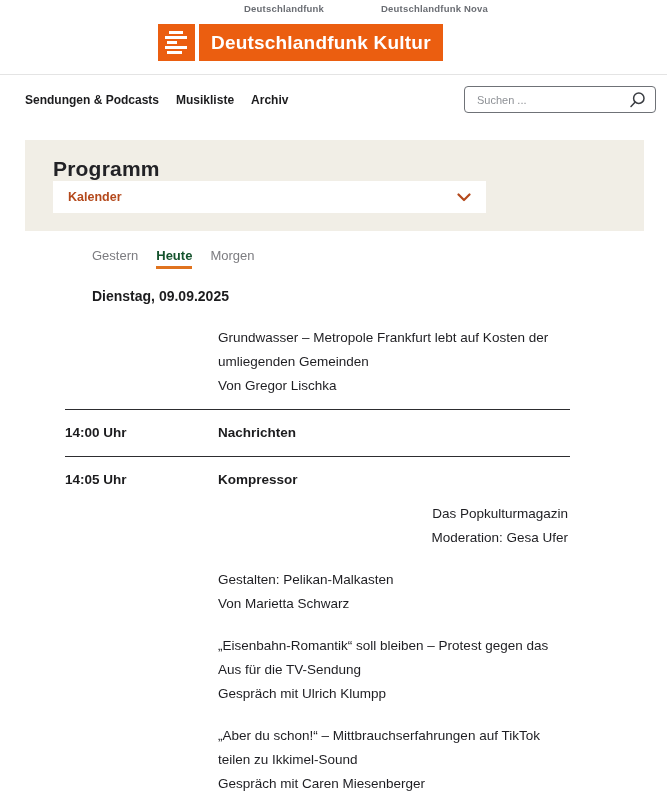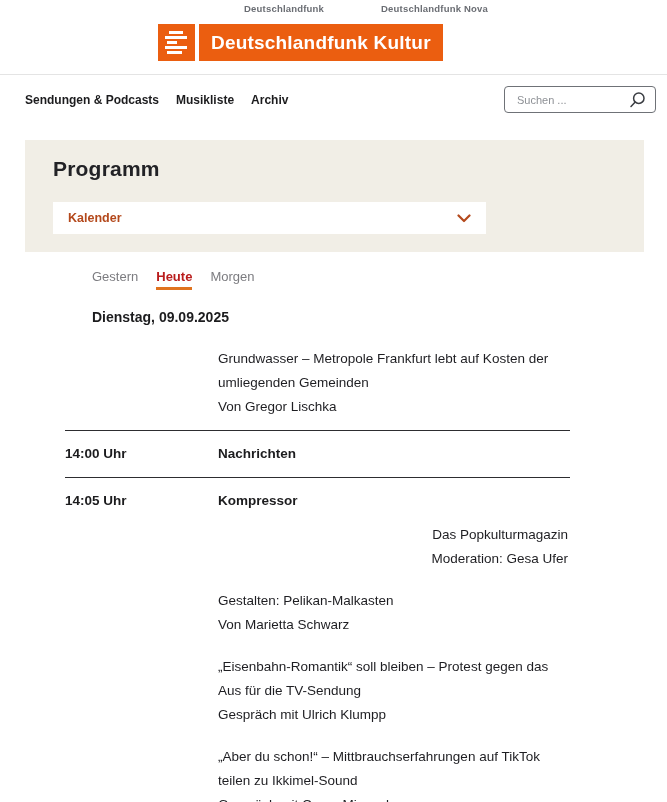--- a/index.html
+++ b/index.html
@@ -24,35 +24,35 @@
   .bar2 { width: 22px; }
   .bar3 { width: 10px; margin-left: 2px; }
   .bar4 { width: 22px; }
   .bar5 { width: 15px; margin-left: 2px; }
   .brand-banner { background: var(--orange); color: #fff; font-weight: 700; font-size: 19px; letter-spacing: .2px; display: inline-flex; align-items: center; padding: 0 12px; white-space: nowrap; }
 
   
   .nav-section { margin-top: 13px; border-top: 1px solid #e4e4e4; padding: 11px 11px 11px 25px; display: flex; align-items: center; justify-content: space-between; }
   .nav-items { display: flex; gap: 17px; align-items: center; }
   .nav-item { font-size: 12px; font-weight: 700; color: #1c1c1e; cursor: pointer; white-space: nowrap; }
-  .search-box { width: 152px; height: 27px; border: 1.5px solid #6f7277; border-radius: 4px; display: flex; align-items: center; padding: 0 9px 0 10px; gap: 6px; background: #fff; justify-content: space-between; }
+  .search-box { width: 192px; height: 27px; border: 1.5px solid #6f7277; border-radius: 4px; display: flex; align-items: center; padding: 0 9px 0 10px; gap: 6px; background: #fff; justify-content: space-between; }
   .search-input { border: none; outline: none; flex: 1; min-width: 0; font-size: 11px; color: #333; font-family: "Liberation Sans", sans-serif; background: transparent; }
   .search-input::placeholder { color: #8d9095; }
   .search-icon { display: flex; align-items: center; cursor: pointer; }
 
   
   .hero { margin: 16px 23px 0 25px; background: #f1eee6; padding: 17px 0 18px 28px; }
   .hero-title { margin: 0; font-size: 21px; font-weight: 700; color: #222226; letter-spacing: .2px; }
-  .dropdown { margin-top: 21px; width: 433px; height: 32px; background: #fff; display: flex; align-items: center; justify-content: space-between; padding: 0 15px; cursor: pointer; }
+  .dropdown { width: 433px; height: 32px; background: #fff; display: flex; align-items: center; justify-content: space-between; padding: 0 15px; cursor: pointer; }
   .dropdown-label { color: #b4491c; font-weight: 700; font-size: 12.5px; }
 
   
   .tabs { margin: 17px 0 0 92px; display: flex; gap: 18px; align-items: flex-start; }
   .tab { font-size: 13px; color: #7c7c80; padding-bottom: 3px; cursor: pointer; }
-  .tab.active { color: #b91c1c; font-weight: 700; border-bottom: 3px solid #e0731f; }
+  .tab.active { color: #14532d; font-weight: 700; border-bottom: 3px solid #e0731f; }
 
   .date-heading { margin: 19px 0 0 92px; font-size: 14px; font-weight: 700; color: #1c1c1e; }
 
   
   .schedule { margin: 22px 0 0 65px; width: 505px; }
   .divider { border-top: 1px solid #2d2d30; margin: 11px 0; }
   .entry { display: flex; }
   .entry-time { width: 153px; flex-shrink: 0; font-size: 13.5px; font-weight: 700; line-height: 24px; }
   .entry-main { width: 350px; }
   .entry-title { margin: 0; font-size: 13.5px; font-weight: 700; line-height: 24px; }

